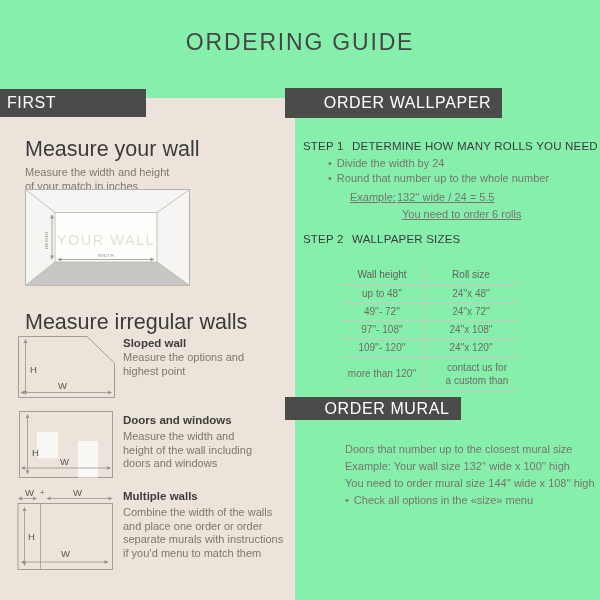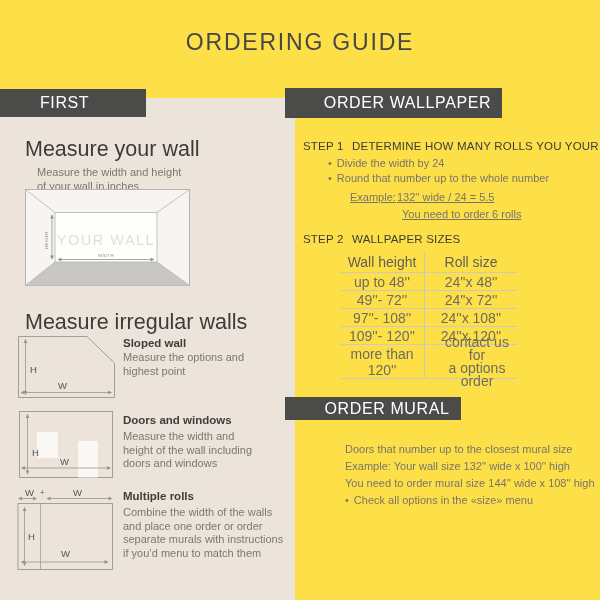--- a/index.html
+++ b/index.html
@@ -1,40 +1,40 @@
 <!DOCTYPE html>
 <html><head>
 <meta charset="utf-8">
 <style>
   * { margin:0; padding:0; box-sizing:border-box; }
   html,body { background:#ffffff; }
   .page {
     position:relative; width:600px; height:600px; overflow:hidden;
-    background:#fde047; font-family:"Liberation Sans", sans-serif;
+    background:#86efac; font-family:"Liberation Sans", sans-serif;
   }
   .title {
     position:absolute; left:0; top:29px; width:600px; text-align:center;
     font-size:23px; letter-spacing:1.8px; color:#464646;
   }
   .left-panel { position:absolute; left:0; top:98px; width:295px; height:502px; background:#ece4da; }
   .dark-box {
     position:absolute; background:#4b4b49; color:#ffffff; font-size:16px;
     letter-spacing:0.6px; display:flex; align-items:center;padding-left:28px;
   }
-  .first-box { left:0; top:89px; width:146px; height:28px; padding-left:40px; }
+  .first-box { left:0; top:89px; width:146px; height:28px; padding-left:7px; }
   .ow-box { left:285px; top:88px; width:217px; height:30px; justify-content:center; }
   .om-box { left:285px; top:397px; width:176px; height:23px; justify-content:center; }
   .h1 { position:absolute; font-size:21.5px; color:#3b3b3b; }
-  .sub { position:absolute; font-size:11px; line-height:14px; color:#7d776f;margin-left:12px; }
+  .sub { position:absolute; font-size:11px; line-height:14px; color:#7d776f; }
   .item-title { position:absolute; font-size:11.5px; font-weight:bold; color:#3d3d3d; }
   .item-body { position:absolute; font-size:11px; line-height:13.5px; color:#7d776f; width:170px; }
   .step-label { position:absolute; font-size:11.5px; color:#3b3b3b; letter-spacing:0.2px; }
   .bullet-line { position:absolute; font-size:11px; color:#78746d; display:flex; gap:5px; }
   .ex { position:absolute; font-size:11px; color:#78746d;text-decoration:underline; }
-  .wtable { position:absolute; left:340px; top:252px; width:177px; font-size:14px; color:#6e6b65; }
+  .wtable { position:absolute; left:340px; top:264px; width:177px; font-size:10px; color:#6e6b65; }
   .trow { display:flex; border-bottom:1px solid #ccc9c3; height:18px; align-items:stretch; }
   .thead { height:21px; color:#615f5a; }
   .tlast { height:34px;gap:12px; }
   .tc { display:flex; align-items:center; justify-content:center; text-align:center; }
   .c1 { width:85px; border-right:1px solid #ccc9c3; }
   .c2 { flex:1; }
   .tlast .c2 { white-space:pre-line; line-height:13px; }
   .mural-line { position:absolute; font-size:11px; color:#78746d; }
   svg text { font-family:"Liberation Sans", sans-serif; }
   .dgm { position:absolute; }
@@ -56,21 +56,21 @@
 
   <div class="left-panel"></div>
 
   <div class="dark-box first-box">
     <span>FIRST</span>
   </div>
 
   <div class="h1" style="left:25px;top:137px">Measure your wall</div>
   <div class="sub" style="left:25px;top:165px">
     <div>Measure the width and height</div>
-    <div>of your wall in inches</div>
+    <div>of your match in inches</div>
   </div>
 
   <svg class="dgm" style="left:25px;top:189px" width="165" height="97" viewBox="0 0 165 97">
     <rect x="0.5" y="0.5" width="164" height="96" fill="#f6f5f3" stroke="#b6b3ae" stroke-width="1"></rect>
     <polygon points="30,73 132,73 164.5,96.5 0.5,96.5" fill="#c9c7c3"></polygon>
     <line x1="0.5" y1="0.5" x2="30" y2="23.5" stroke="#b6b3ae" stroke-width="0.8"></line>
     <line x1="164.5" y1="0.5" x2="132" y2="23.5" stroke="#b6b3ae" stroke-width="0.8"></line>
     <line x1="0.5" y1="96.5" x2="30" y2="73" stroke="#b6b3ae" stroke-width="0.8"></line>
     <line x1="164.5" y1="96.5" x2="132" y2="73" stroke="#b6b3ae" stroke-width="0.8"></line>
     <rect x="30" y="23.5" width="102" height="49.5" fill="#fefefd" stroke="#b6b3ae" stroke-width="0.8"></rect>
@@ -118,34 +118,34 @@
     <text x="56" y="9" font-size="9.5" fill="#55534e">W</text>
     <line x1="1.5" y1="11.5" x2="19.5" y2="11.5" stroke="#97948e" stroke-width="0.8" marker-start="url(#arr)" marker-end="url(#arr)"></line>
     <line x1="30" y1="11.5" x2="95" y2="11.5" stroke="#97948e" stroke-width="0.8" marker-start="url(#arr)" marker-end="url(#arr)"></line>
     <rect x="1" y="16.5" width="94.5" height="66" fill="none" stroke="#a19d97" stroke-width="1"></rect>
     <line x1="23.5" y1="16.5" x2="23.5" y2="82.5" stroke="#a19d97" stroke-width="0.8"></line>
     <line x1="7.5" y1="20.5" x2="7.5" y2="78.5" stroke="#97948e" stroke-width="0.8" marker-start="url(#arr)" marker-end="url(#arr)"></line>
     <text x="11" y="53" font-size="9.5" fill="#55534e">H</text>
     <line x1="4.5" y1="75" x2="91" y2="75" stroke="#97948e" stroke-width="0.8" marker-start="url(#arr)" marker-end="url(#arr)"></line>
     <text x="44" y="70" font-size="9.5" fill="#55534e">W</text>
   </svg>
-  <div class="item-title" style="left:123px;top:490px">Multiple rolls</div>
+  <div class="item-title" style="left:123px;top:490px">Multiple walls</div>
   <div class="item-body" style="left:123px;top:506px;width:175px">
     <div>Combine the width of the walls</div>
     <div>and place one order or order</div>
     <div>separate murals with instructions</div>
     <div>if you’d menu to match them</div>
   </div>
 
   <div class="dark-box ow-box">
     <span>ORDER WALLPAPER</span>
   </div>
 
   <span class="step-label" style="left:303px;top:140px">STEP 1</span>
-  <span class="step-label" style="left:352px;top:140px">DETERMINE HOW MANY ROLLS YOU YOUR</span>
+  <span class="step-label" style="left:352px;top:140px">DETERMINE HOW MANY ROLLS YOU NEED</span>
 
   <div class="bullet-line" style="left:328px;top:157px">
     <span>•</span>
     <span>Divide the width by 24</span>
   </div>
   <div class="bullet-line" style="left:328px;top:172px">
     <span>•</span>
     <span>Round that number up to the whole number</span>
   </div>
 
@@ -173,21 +173,21 @@
       <div class="tc c1">97''- 108''</div>
       <div class="tc c2">24''x 108''</div>
     </div>
     <div class="trow">
       <div class="tc c1">109''- 120''</div>
       <div class="tc c2">24''x 120''</div>
     </div>
     <div class="trow tlast">
       <div class="tc c1">more than 120''</div>
       <div class="tc c2">contact us for
-a options order</div>
+a custom than</div>
     </div>
   </div>
 
   <div class="dark-box om-box">
     <span>ORDER MURAL</span>
   </div>
 
   <div class="mural-line" style="left:345px;top:443px">Doors that number up to the closest mural size</div>
   <div class="mural-line" style="left:345px;top:460px">Example: Your wall size 132'' wide x 100'' high</div>
   <div class="mural-line" style="left:345px;top:477px">You need to order mural size 144'' wide x 108'' high</div>

